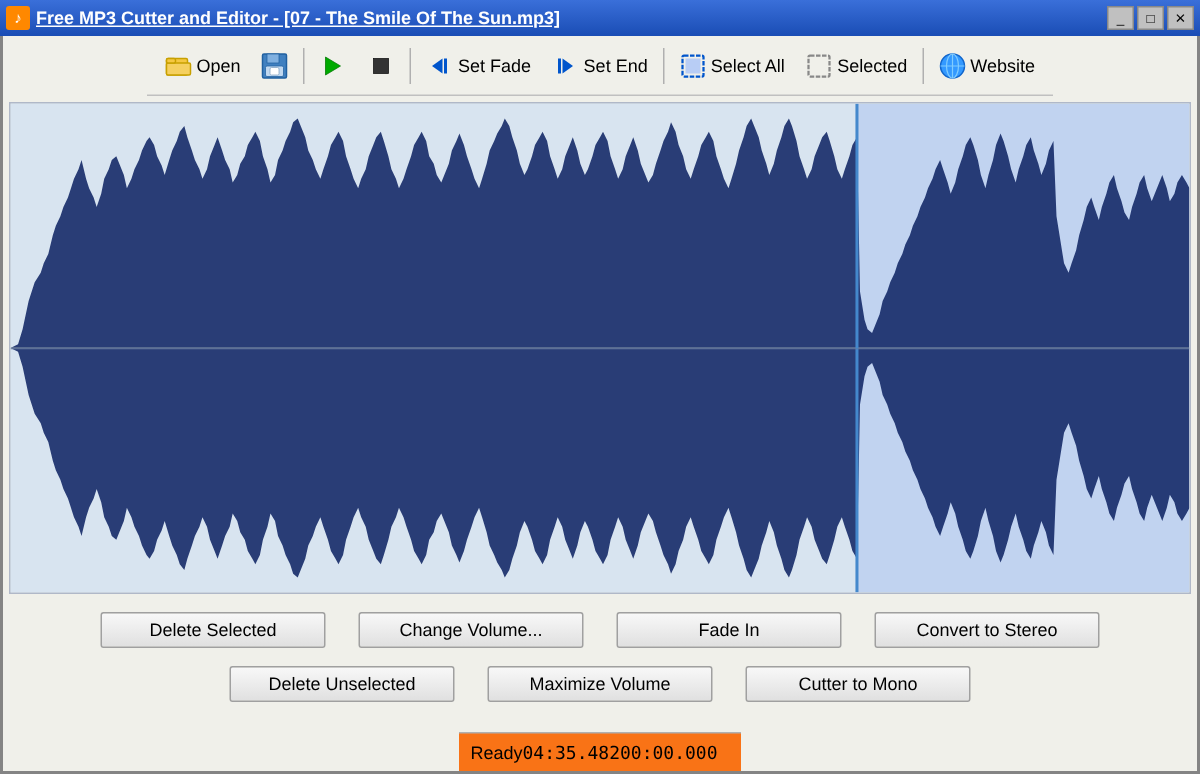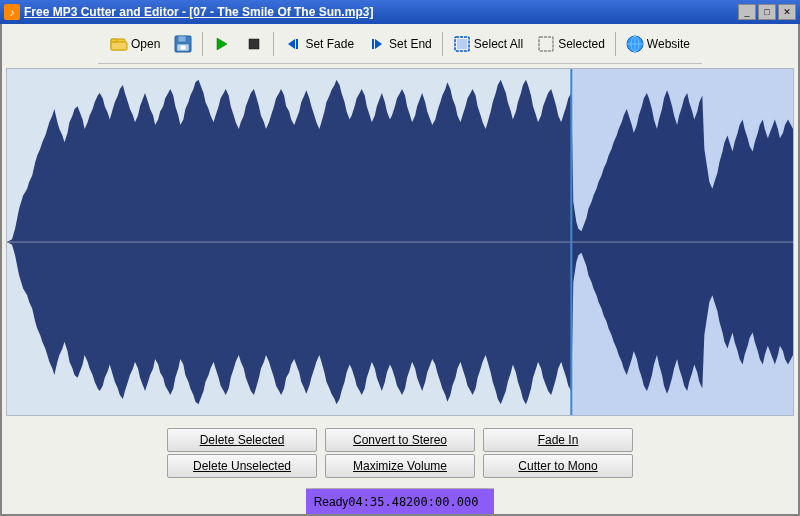--- a/index.html
+++ b/index.html
@@ -128,40 +128,39 @@
       background: rgba(100,120,160,0.5);
     }
 
     
     .buttons-section {
       padding: 8px 12px;
       background: #f0f0ea;
     }
     .buttons-row {
       display: flex;
-      gap: 8px;
+      gap: 22px;
       justify-content: center;
-      margin-bottom: 2px;
-      text-decoration: underline;
+      margin-bottom: 12px;
     }
     .action-btn {
       padding: 4px 0;
       min-width: 150px;
       background: linear-gradient(to bottom, #f8f8f8, #e0e0e0);
       border: 1px solid #a0a0a0;
       border-radius: 2px;
       font-size: 12px;
       cursor: pointer;
       color: #000;
       text-align: center;
     }
 
     
     .status-bar {
-      background: #8b5cf6;
+      background: #f97316;
       border-top: 1px solid #b0b0b0;
       height: 26px;
       display: flex;
       align-items: center;
       padding: 0 8px;
       font-size: 12px;
     }
     .status-text { flex: 1; }
     .status-time {
       display: flex;
@@ -401,22 +400,23 @@
       <line x1="0" y1="130" x2="780" y2="130" stroke="#8899aa" stroke-width="1" opacity="0.5"></line>
 
       <line x1="560" y1="0" x2="560" y2="260" stroke="#4488cc" stroke-width="2"></line>
     </svg>
     <div class="center-line"></div>
   </div>
 
   <div class="buttons-section">
     <div class="buttons-row">
       <button class="action-btn">Delete Selected</button>
+      <button class="action-btn">Change Volume...</button>
+      <button class="action-btn">Fade In</button>
       <button class="action-btn">Convert to Stereo</button>
-      <button class="action-btn">Fade In</button>
     </div>
     <div class="buttons-row">
       <button class="action-btn">Delete Unselected</button>
       <button class="action-btn">Maximize Volume</button>
       <button class="action-btn">Cutter to Mono</button>
     </div>
   </div>
 
   <div class="status-bar">
     <span class="status-text">Ready</span>

